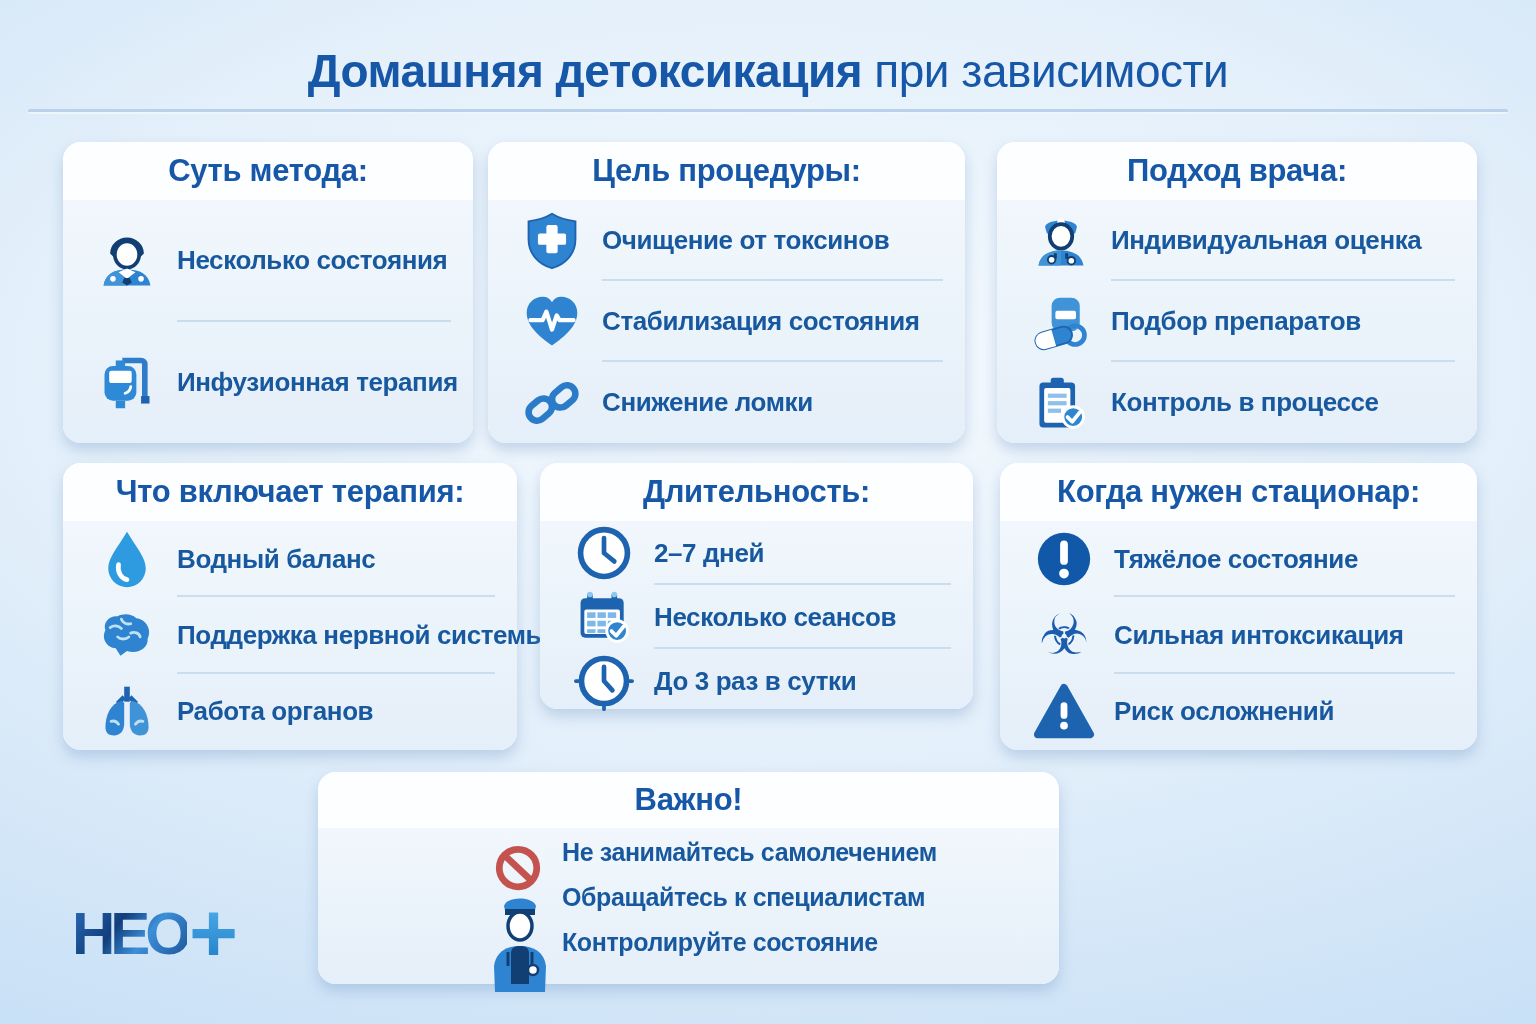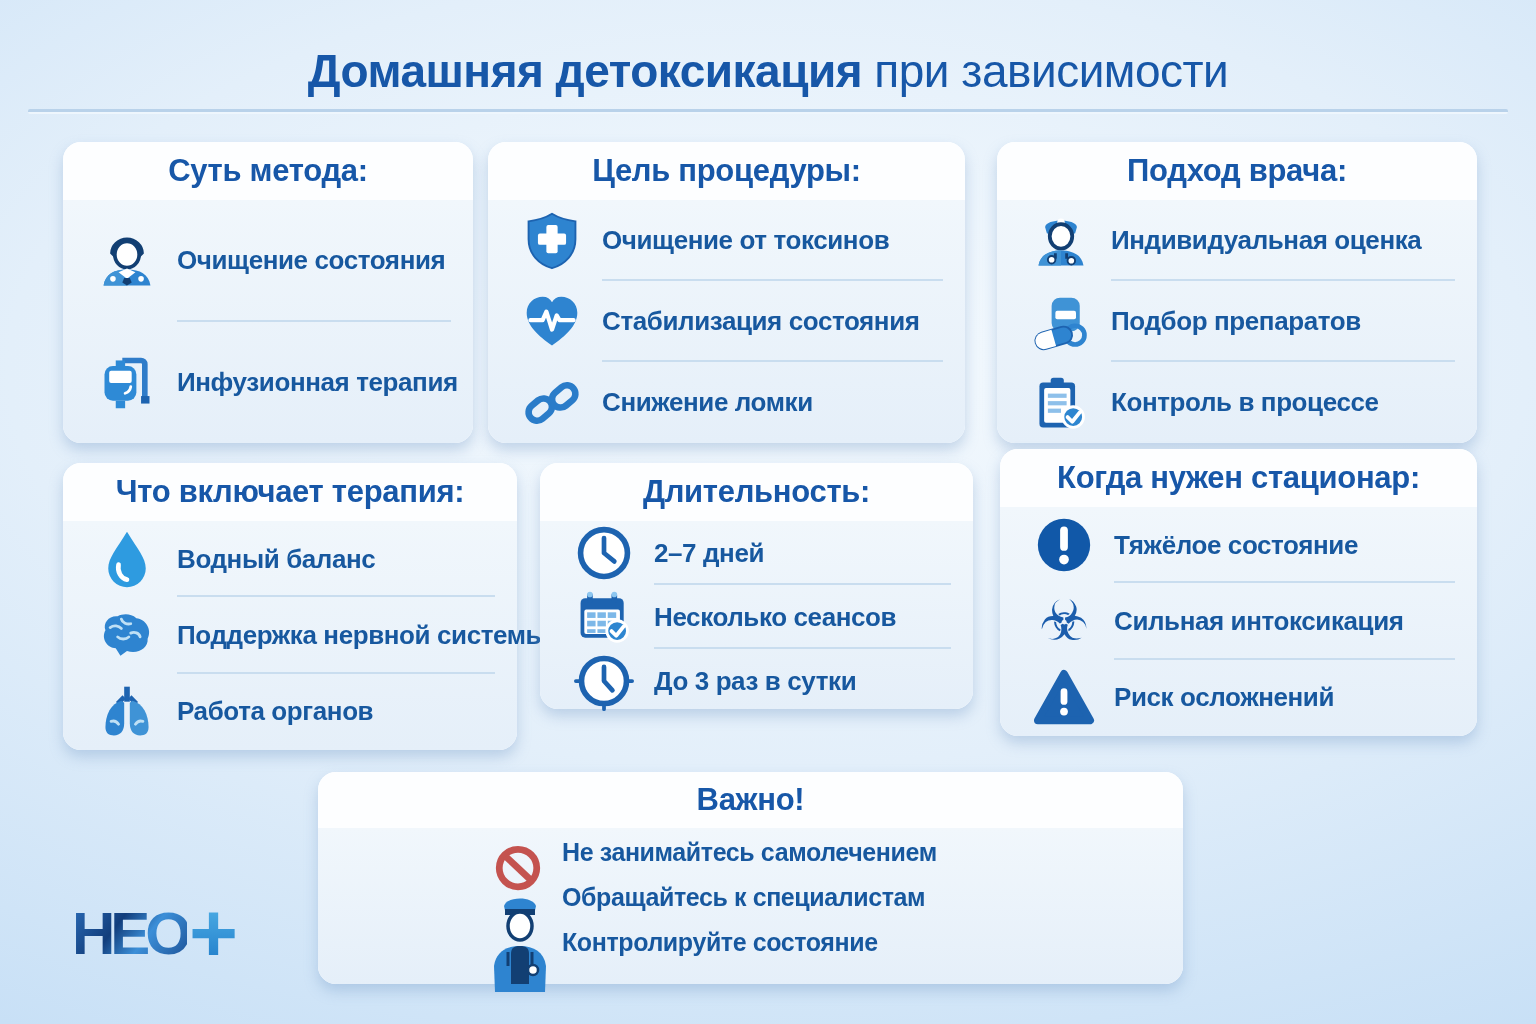--- a/index.html
+++ b/index.html
@@ -55,24 +55,24 @@
     font-weight:bold;font-size:26px;color:#17589f;letter-spacing:-0.4px;white-space:nowrap;
   }
   .glyph-icon{font-family:"DejaVu Sans",sans-serif;font-size:56px;line-height:1;color:#1b5dac;}
 
   
   #card-0{left:63px;top:142px;width:410px;height:301px;}
   #card-1{left:488px;top:142px;width:477px;height:301px;}
   #card-2{left:997px;top:142px;width:480px;height:301px;}
   #card-3{left:63px;top:463px;width:454px;height:287px;}
   #card-4{left:540px;top:463px;width:433px;height:246px;}
-  #card-5{left:1000px;top:449px;width:477px;height:287px;}
-
-  
-  #card-important{left:318px;top:772px;width:865px;height:212px;}
+  #card-5{left:1000px;top:463px;width:477px;height:287px;}
+
+  
+  #card-important{left:318px;top:772px;width:741px;height:212px;}
   #card-important .card-header{height:56px;}
   .imp-body{
     position:absolute;top:56px;left:0;right:0;bottom:0;
     border-radius:0 0 18px 18px;
     background:linear-gradient(180deg,#f1f7fc 0%,#e5eff9 100%);
     padding:10px 0 0 244px;box-sizing:border-box;
   }
   .imp-row{height:45px;display:flex;align-items:flex-start;}
   .imp-label{font-weight:bold;font-size:25px;color:#17589f;letter-spacing:-0.4px;white-space:nowrap;}
   .imp-icon-no{position:absolute;left:176px;top:16px;width:48px;height:48px;}
@@ -111,21 +111,21 @@
             <path d="M14 24a18 17 0 0 1 36 0l-5 5-1-10H20l-1 10Z" fill="#123f73"></path>
             <ellipse cx="32" cy="25" rx="13" ry="14" fill="#fff" stroke="#123f73" stroke-width="4"></ellipse>
             <path d="M7 58c2-12 11-17 25-17s23 5 25 17Z" fill="#2e84d0"></path>
             <path d="M32 58H7c2-12 11-17 25-17Z" fill="#3f93d6"></path>
             <path d="M23 44l9 7 9-7-9-4Z" fill="#fff"></path>
             <path d="M29 50h6l2 5-5 3-5-3Z" fill="#123f73"></path>
             <circle cx="17" cy="51" r="3" fill="#fff"></circle>
               <circle cx="47" cy="51" r="3" fill="#fff"></circle>
           </svg>
         </span>
-        <span class="item-label">Очищение состояния</span>
+        <span class="item-label">Несколько состояния</span>
       </div>
       <div class="item-row">
         <span class="icon-slot">
           <svg width="60" height="60" viewBox="0 0 64 64">
             <path d="M27 9h20a4 4 0 0 1 4 4v35" stroke="#2f7cc9" stroke-width="6" fill="none"></path>
             <rect x="47" y="47" width="9" height="8" fill="#1d63b0"></rect>
             <rect x="20" y="9" width="10" height="9" fill="#2e8ad6"></rect>
             <rect x="8" y="15" width="34" height="37" rx="9" fill="#2e8ad6"></rect>
             <rect x="13" y="20" width="24" height="13" rx="2" fill="#fff"></rect>
             <path d="M30 44a9 9 0 0 0 6-7" stroke="#fff" stroke-width="3" fill="none" stroke-linecap="round"></path>

